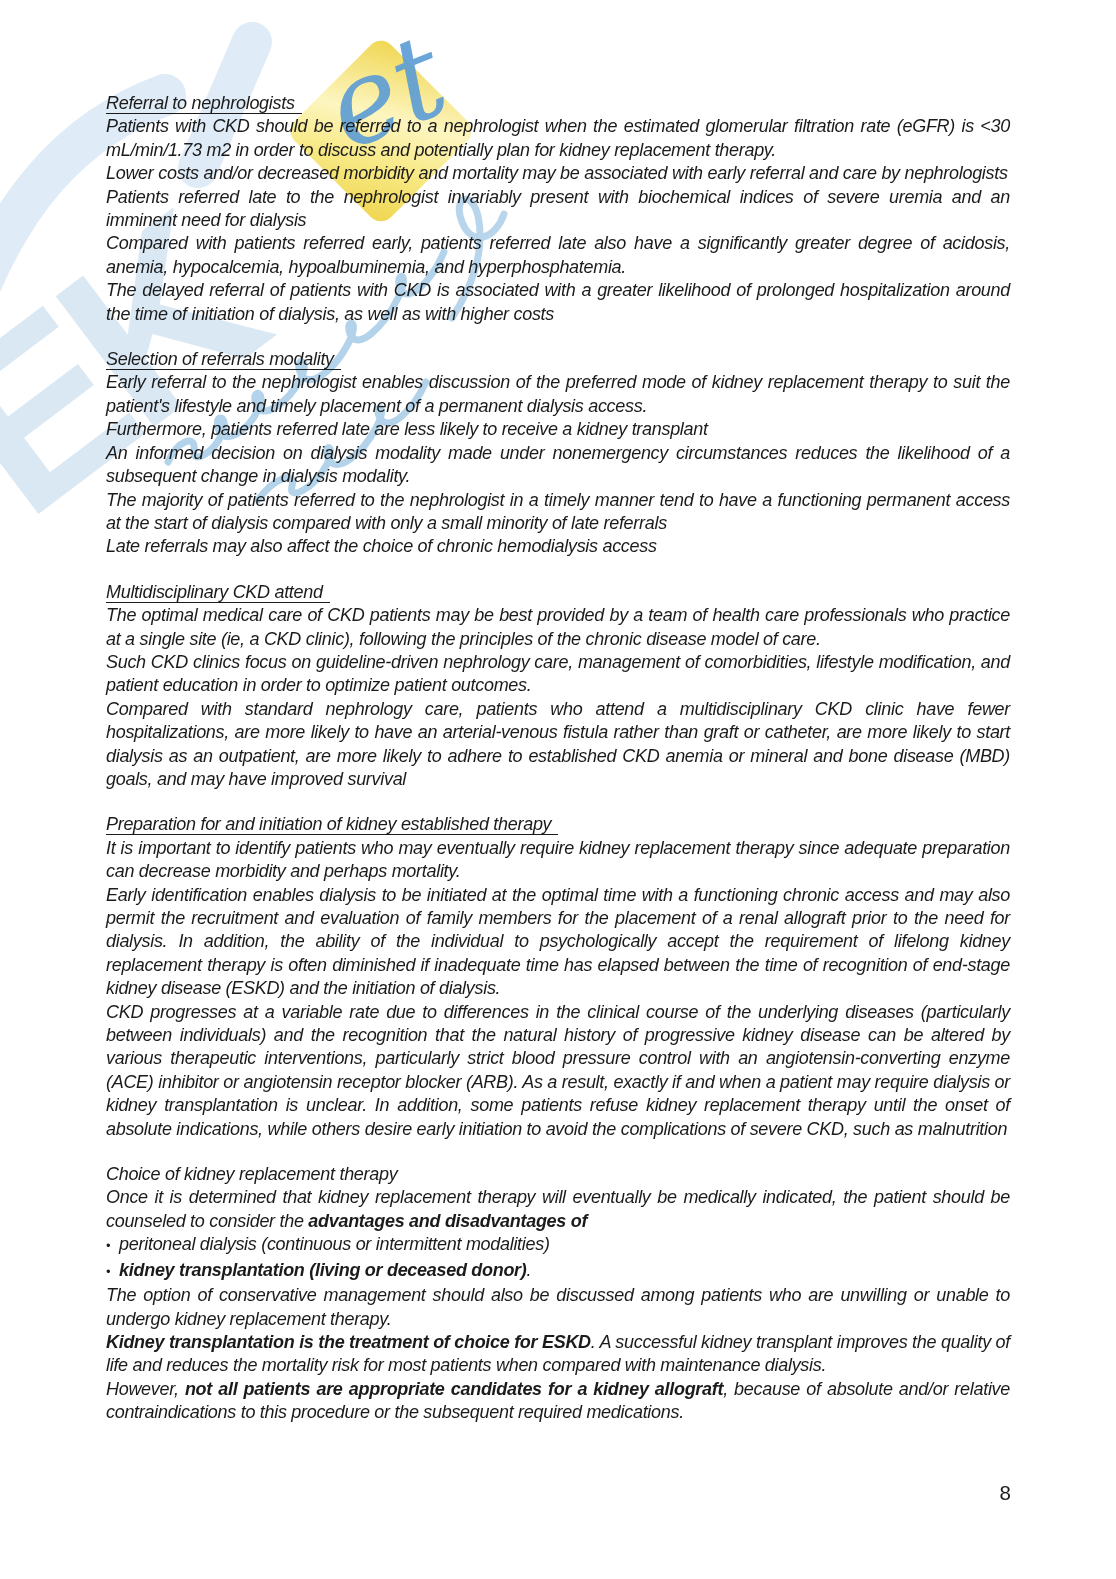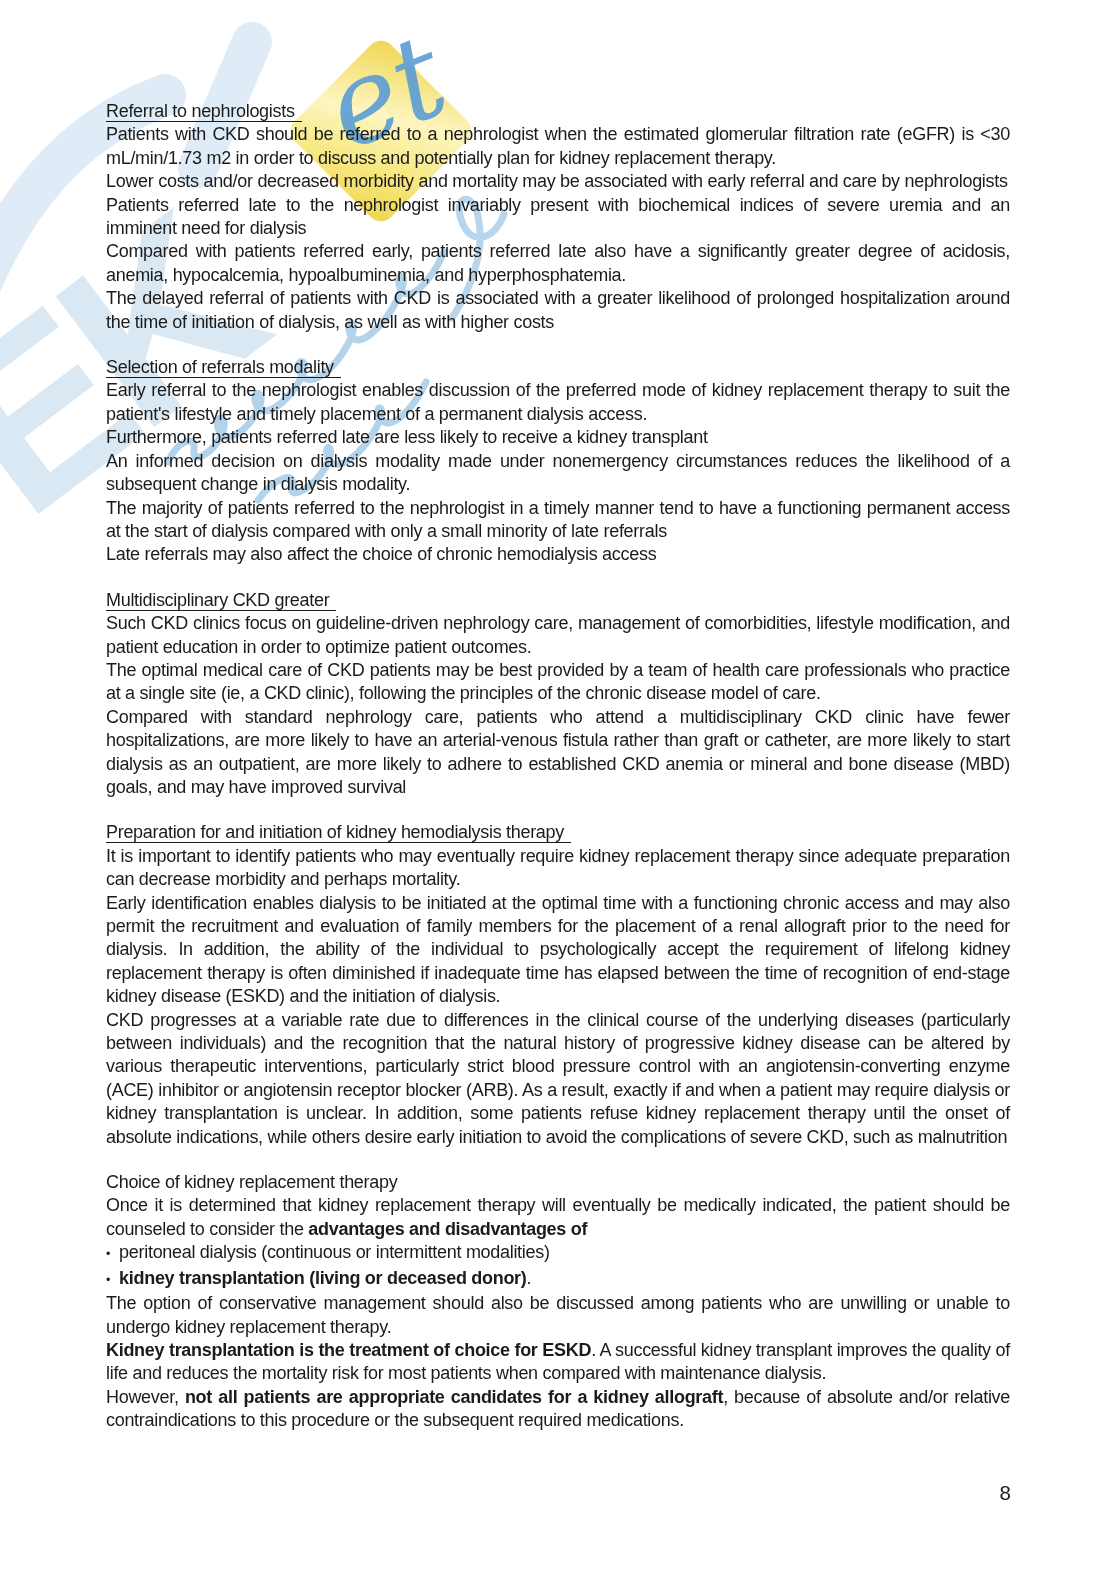--- a/index.html
+++ b/index.html
@@ -18,22 +18,22 @@
     position:absolute;left:313px;top:63px;width:136px;height:136px;
     transform:rotate(45deg);border-radius:14px;opacity:.95;
   }
   .wm-script{
     position:absolute;left:328px;top:34px;font-family:"DejaVu Serif",serif;
     font-style:italic;font-size:116px;line-height:1;transform:rotate(-22deg);opacity:.9;
   }
   .wm-svg{position:absolute;left:0;top:0;}
   
   .content{
-    position:absolute;left:106px;top:100px;width:904px;
-    font-size:18px;line-height:23.4px;letter-spacing:-0.3px;
+    position:absolute;left:106px;top:92px;width:904px;
+    font-size:18px;line-height:23.4px;letter-spacing:-0.3px;font-style:italic;
   }
   .sec + .sec{margin-top:22px;}
   h2,p{margin:0;font-size:inherit;line-height:inherit;}
   h2{font-weight:400;}
   .u{border-bottom:1.6px solid currentColor;padding-right:7px;}
   .para{text-align:justify;}
   .bullet{text-align:left;}
   b{font-weight:700;}
   .marker{font-size:.7em;margin-right:9px;}
   .page-number{position:absolute;right:105px;bottom:74px;font-size:20.5px;}
@@ -67,27 +67,27 @@
       </section>
       <section class="sec">
         <h2><span class="u">Selection of referrals modality</span></h2>
         <p class="para"><span>Early referral to the nephrologist enables discussion of the preferred mode of kidney replacement therapy to suit the patient's lifestyle and timely placement of a permanent dialysis access.</span></p>
         <p class="para"><span>Furthermore, patients referred late are less likely to receive a kidney transplant</span></p>
         <p class="para"><span>An informed decision on dialysis modality made under nonemergency circumstances reduces the likelihood of a subsequent change in dialysis modality.</span></p>
         <p class="para"><span>The majority of patients referred to the nephrologist in a timely manner tend to have a functioning permanent access at the start of dialysis compared with only a small minority of late referrals</span></p>
         <p class="para"><span>Late referrals may also affect the choice of chronic hemodialysis access</span></p>
       </section>
       <section class="sec">
-        <h2><span class="u">Multidisciplinary CKD greater</span></h2>
+        <h2><span class="u">Multidisciplinary CKD attend</span></h2>
+        <p class="para"><span>The optimal medical care of CKD patients may be best provided by a team of health care professionals who practice at a single site (ie, a CKD clinic), following the principles of the chronic disease model of care.</span></p>
         <p class="para"><span>Such CKD clinics focus on guideline-driven nephrology care, management of comorbidities, lifestyle modification, and patient education in order to optimize patient outcomes.</span></p>
-        <p class="para"><span>The optimal medical care of CKD patients may be best provided by a team of health care professionals who practice at a single site (ie, a CKD clinic), following the principles of the chronic disease model of care.</span></p>
         <p class="para"><span>Compared with standard nephrology care, patients who attend a multidisciplinary CKD clinic have fewer hospitalizations, are more likely to have an arterial-venous fistula rather than graft or catheter, are more likely to start dialysis as an outpatient, are more likely to adhere to established CKD anemia or mineral and bone disease (MBD) goals, and may have improved survival</span></p>
       </section>
       <section class="sec">
-        <h2><span class="u">Preparation for and initiation of kidney hemodialysis therapy</span></h2>
+        <h2><span class="u">Preparation for and initiation of kidney established therapy</span></h2>
         <p class="para"><span>It is important to identify patients who may eventually require kidney replacement therapy since adequate preparation can decrease morbidity and perhaps mortality.</span></p>
         <p class="para"><span>Early identification enables dialysis to be initiated at the optimal time with a functioning chronic access and may also permit the recruitment and evaluation of family members for the placement of a renal allograft prior to the need for dialysis. In addition, the ability of the individual to psychologically accept the requirement of lifelong kidney replacement therapy is often diminished if inadequate time has elapsed between the time of recognition of end-stage kidney disease (ESKD) and the initiation of dialysis.</span></p>
         <p class="para"><span>CKD progresses at a variable rate due to differences in the clinical course of the underlying diseases (particularly between individuals) and the recognition that the natural history of progressive kidney disease can be altered by various therapeutic interventions, particularly strict blood pressure control with an angiotensin-converting enzyme (ACE) inhibitor or angiotensin receptor blocker (ARB). As a result, exactly if and when a patient may require dialysis or kidney transplantation is unclear. In addition, some patients refuse kidney replacement therapy until the onset of absolute indications, while others desire early initiation to avoid the complications of severe CKD, such as malnutrition</span></p>
       </section>
       <section class="sec">
         <h2><span>Choice of kidney replacement therapy</span></h2>
         <p class="para"><span>Once it is determined that kidney replacement therapy will eventually be medically indicated, the patient should be counseled to consider the </span><b>advantages and disadvantages of</b></p>
         <p class="bullet"><span class="marker">•</span><span>peritoneal dialysis (continuous or intermittent modalities)</span></p>
         <p class="bullet"><span class="marker">•</span><b>kidney transplantation (living or deceased donor)</b><span>.</span></p>
         <p class="para"><span>The option of conservative management should also be discussed among patients who are unwilling or unable to undergo kidney replacement therapy.</span></p>

